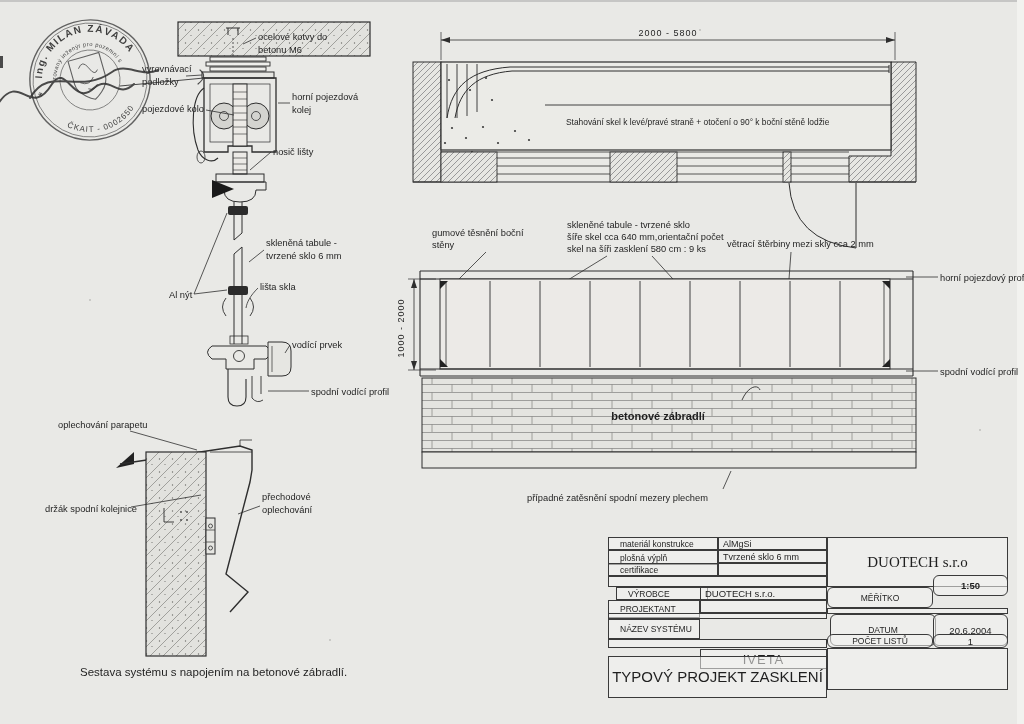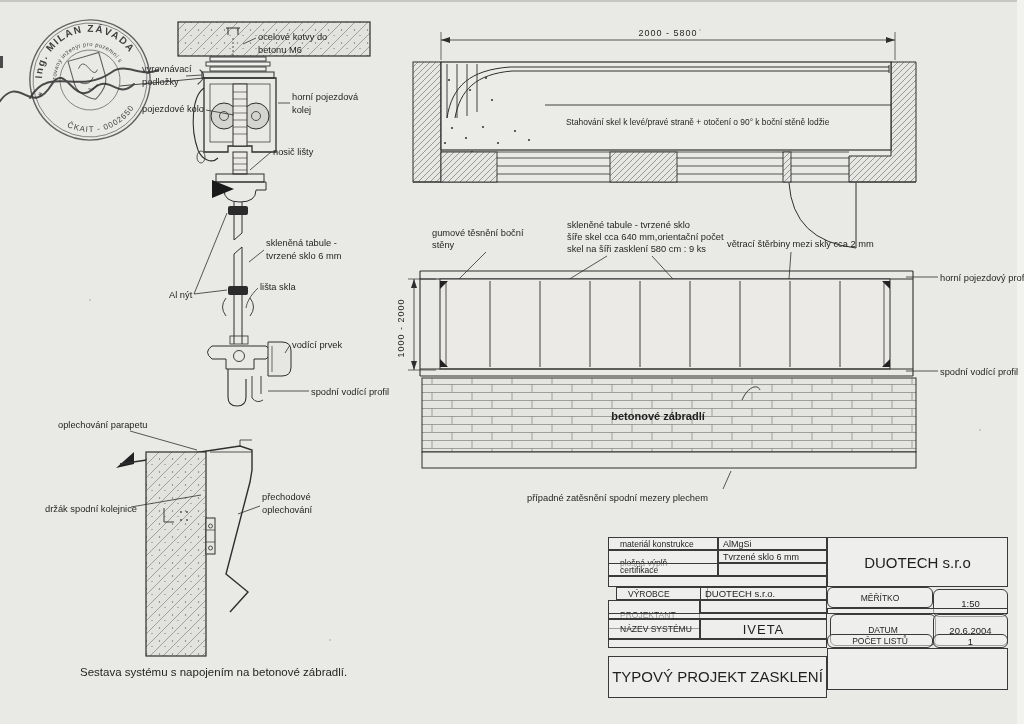--- a/index.html
+++ b/index.html
@@ -16,22 +16,22 @@
   .cap{font-size:11.5px;}
   .brick-lbl{font-size:11px;font-weight:bold;}
   
   .tblock{position:absolute;left:608px;top:537px;width:400px;height:153px;}
   .cell{position:absolute;border:1px solid #3a3a3a;box-sizing:border-box;
         display:flex;align-items:center;overflow:hidden;white-space:nowrap;
         background:rgba(243,243,240,.55);}
   .c-label{font-size:8.5px;padding-left:11px;}
   .c-value{font-size:9.5px;padding-left:4px;}
   .c-center{justify-content:center;padding-left:0;border-radius:6px;}
-  .c-big{font-size:15px;justify-content:center;}
-  .c-sys{font-size:13px;justify-content:center;letter-spacing:1px;}
+  .c-big{font-size:15px;justify-content:center;font-family:Liberation Serif, serif;}
+  .c-sys{font-size:13px;justify-content:center;letter-spacing:1px;margin-top:30px;}
   .c-title{flex-direction:column;justify-content:center;font-size:15px;line-height:20px;text-align:center;}
   
   .stamp{position:absolute;left:404px;top:556px;width:222px;height:168px;}
 </style>
 </head>
 <body>
 
 <div class="sheet">
 
 <svg width="1024" height="724" viewBox="0 0 1024 724">
@@ -266,42 +266,42 @@
     <text class="dim" x="404" y="328" text-anchor="middle" transform="rotate(-90 404 328)">1000 - 2000</text>
     <text class="brick-lbl" x="658" y="420" text-anchor="middle">betonové zábradlí</text>
     <text class="lbl" x="527" y="501">případné zatěsnění spodní mezery plechem</text>
   </g>
 </svg>
 
 <div class="tblock">
 
   <div class="cell c-label" style="left:0;top:0;width:110px;height:13px;">materiál konstrukce</div>
   <div class="cell c-value" style="left:110px;top:0;width:109px;height:13px;font-size:9px;">AlMgSi</div>
-  <div class="cell c-label" style="left:0;top:13px;width:110px;height:26px;">plošná výplň</div>
+  <div class="cell c-label" style="left:0;top:13px;width:110px;height:15px;">plošná výplň</div>
   <div class="cell c-value" style="left:110px;top:13px;width:109px;height:13px;font-size:9px;">Tvrzené sklo 6 mm</div>
   <div class="cell c-label" style="left:0;top:26px;width:110px;height:13px;">certifikace</div>
   <div class="cell c-value" style="left:110px;top:26px;width:109px;height:13px;"></div>
   <div class="cell" style="left:0;top:39px;width:219px;height:11px;"></div>
 
   <div class="cell c-label" style="left:8px;top:50px;width:92px;height:13px;">VÝROBCE</div>
   <div class="cell c-value" style="left:92px;top:50px;width:127px;height:13px;">DUOTECH s.r.o.</div>
-  <div class="cell c-label" style="left:0;top:63px;width:92px;height:29px;">PROJEKTANT</div>
+  <div class="cell c-label" style="left:0;top:63px;width:92px;height:18px;">PROJEKTANT</div>
   <div class="cell c-value" style="left:92px;top:63px;width:127px;height:13px;"></div>
   <div class="cell" style="left:0;top:76px;width:219px;height:6px;"></div>
   <div class="cell c-label" style="left:0;top:82px;width:92px;height:20px;">NÁZEV SYSTÉMU</div>
   <div class="cell c-sys" style="left:92px;top:82px;width:127px;height:20px;">IVETA</div>
   <div class="cell" style="left:0;top:102px;width:219px;height:9px;"></div>
 
   <div class="cell c-title" style="left:0;top:111px;width:219px;height:42px;margin-top:8px;">
     <div>TYPOVÝ PROJEKT ZASKLENÍ</div>
   </div>
 
   <div class="cell c-big" style="left:219px;top:0;width:181px;height:50px;">DUOTECH s.r.o</div>
   <div class="cell c-label c-center" style="left:219px;top:50px;width:106px;height:21px;">MĚŘÍTKO</div>
-  <div class="cell c-value c-center" style="left:325px;top:52px;width:75px;height:28px;">1:50</div>
+  <div class="cell c-value c-center" style="left:325px;top:38px;width:75px;height:21px;font-weight:bold;">1:50</div>
   <div class="cell" style="left:219px;top:71px;width:181px;height:6px;"></div>
   <div class="cell c-label c-center" style="left:222px;top:77px;width:106px;height:32px;">DATUM</div>
   <div class="cell c-value c-center" style="left:325px;top:77px;width:75px;height:32px;">20.6.2004</div>
   <div class="cell c-label c-center" style="left:219px;top:97px;width:106px;height:14px;">POČET LISTŮ</div>
   <div class="cell c-value c-center" style="left:325px;top:97px;width:75px;height:14px;">1</div>
   <div class="cell" style="left:219px;top:111px;width:181px;height:42px;"></div>
 </div>
 
 <svg class="stamp" width="222" height="168" viewBox="0 0 222 168">
   <defs>

